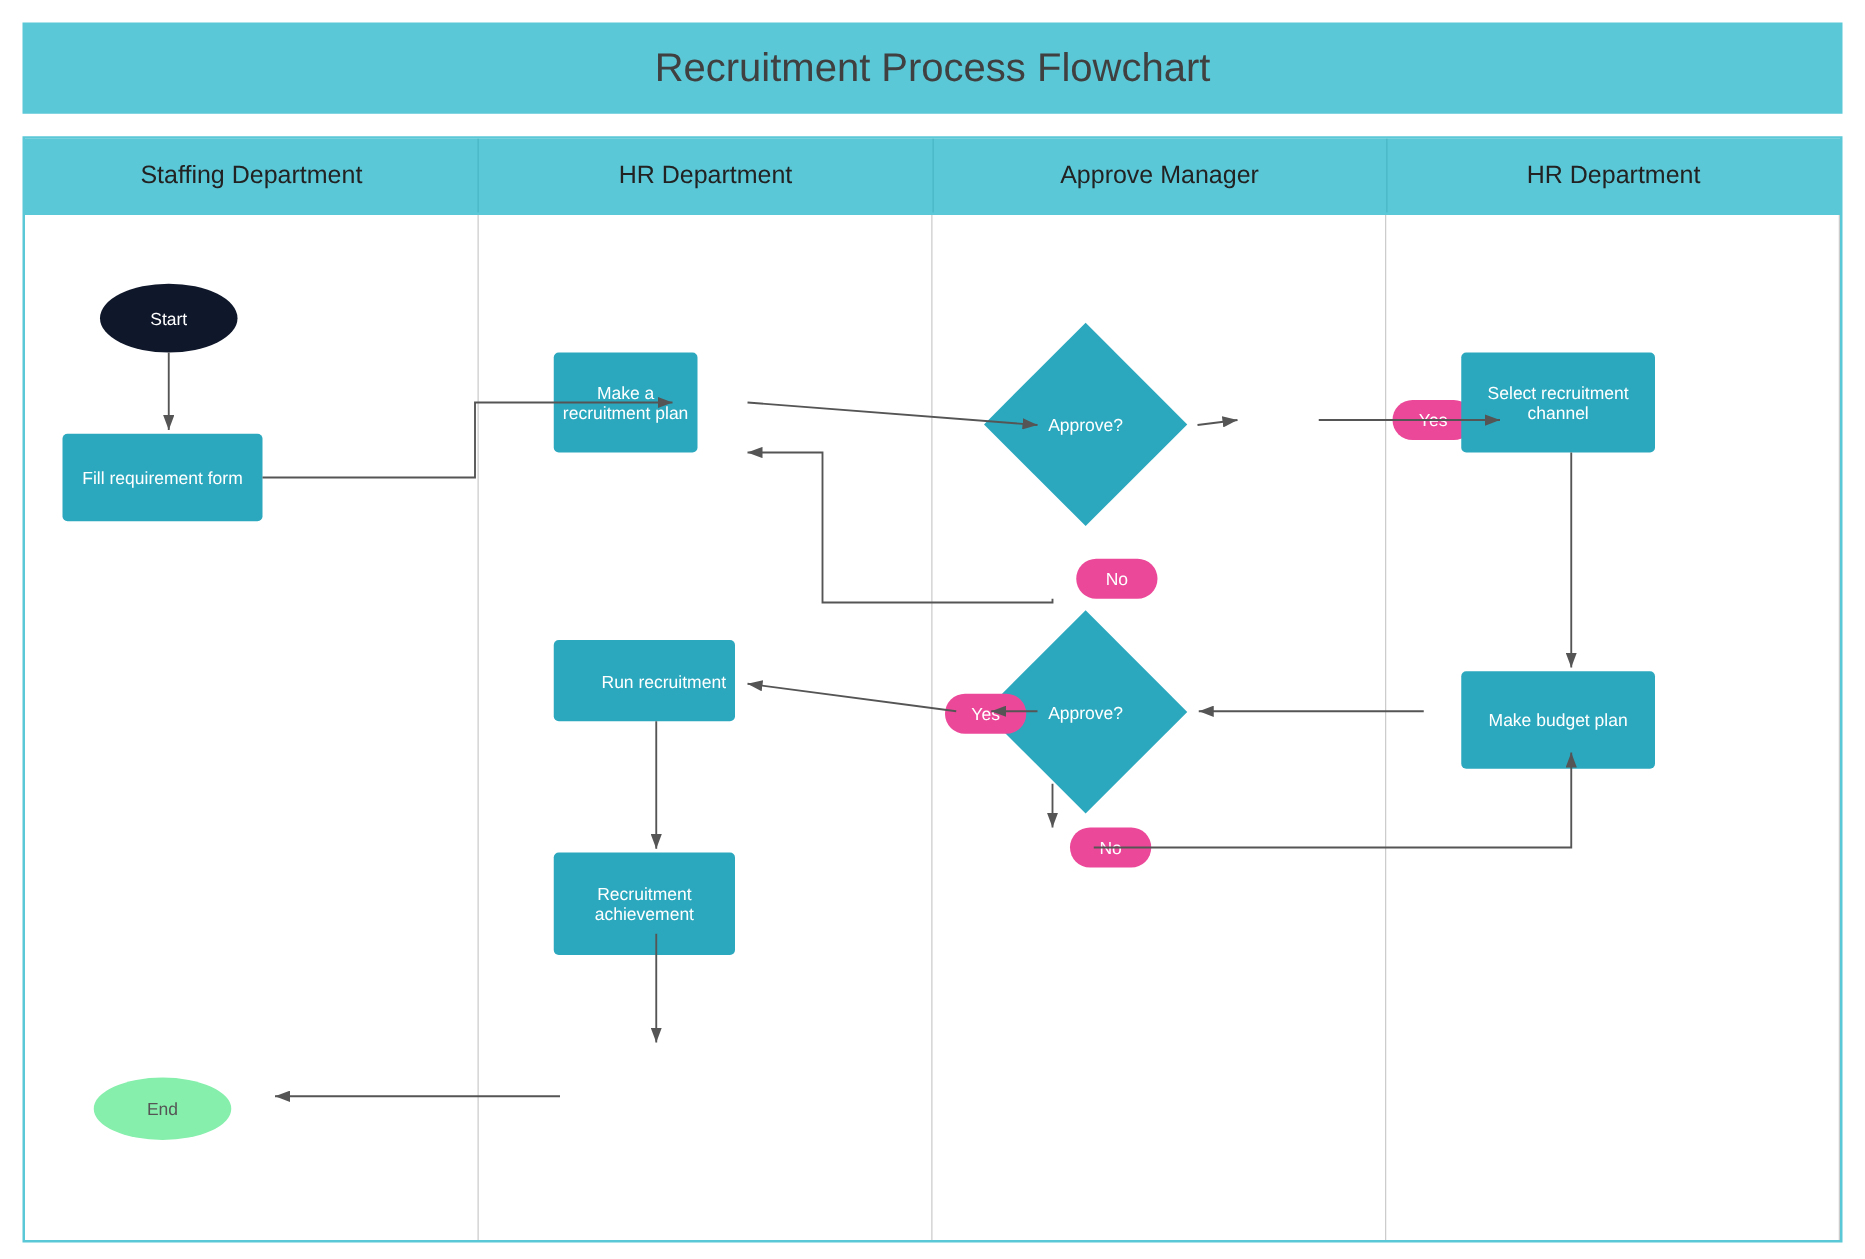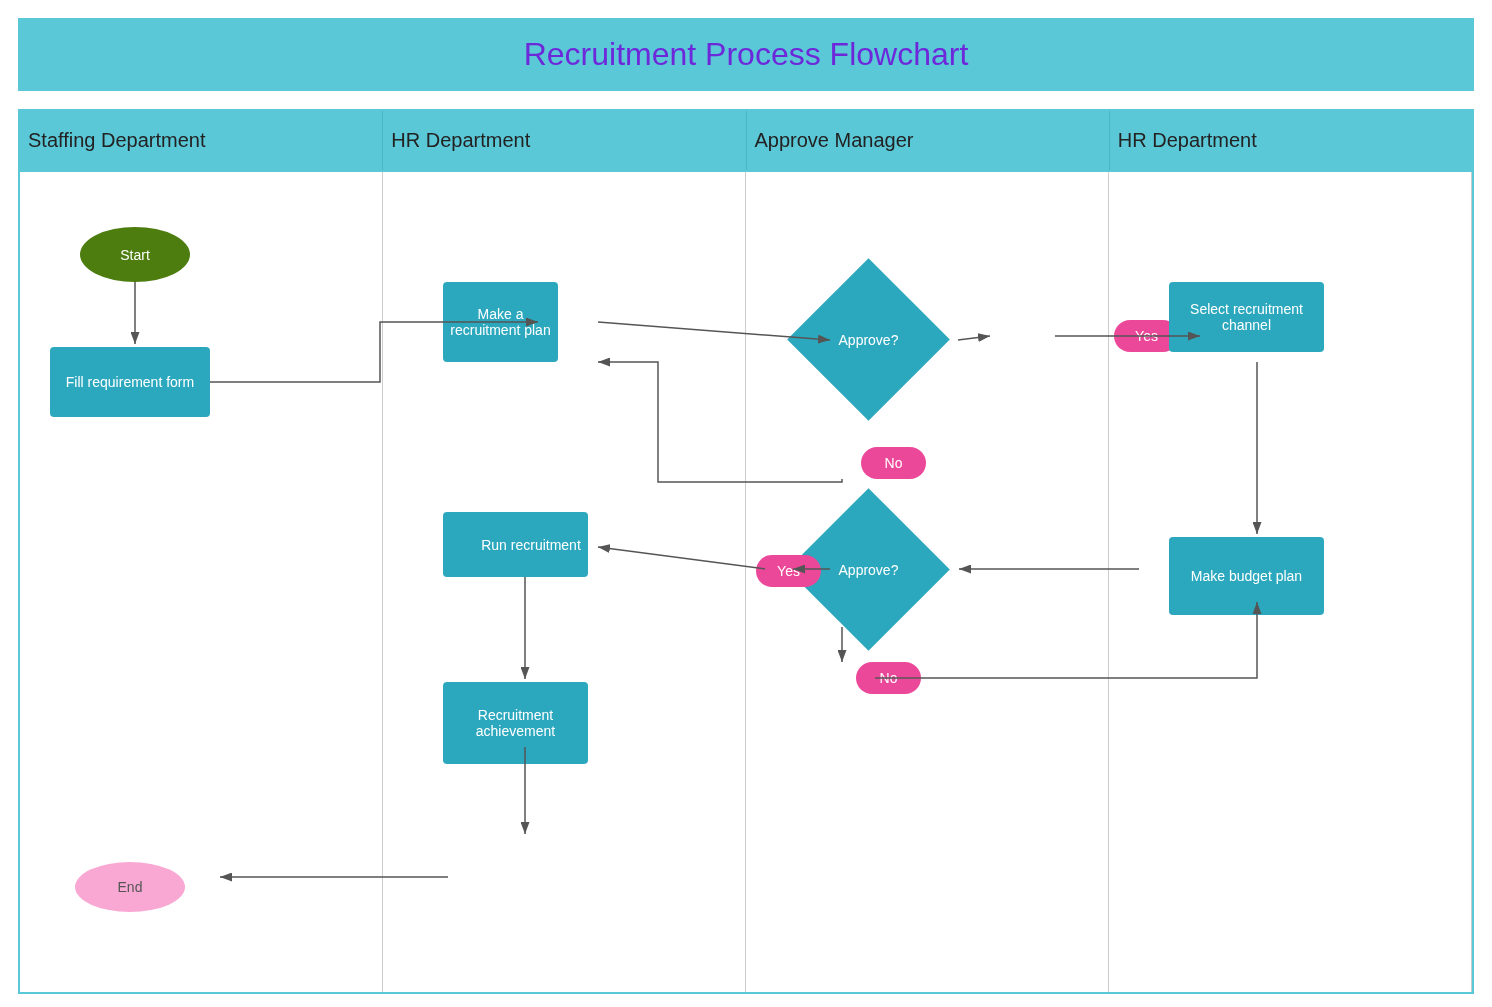--- a/index.html
+++ b/index.html
@@ -12,39 +12,39 @@
 
     .title-bar {
       background: #5bc8d8;
       text-align: center;
       padding: 18px 0;
       margin: 18px 18px 0 18px;
     }
     .title-bar h1 {
       font-size: 32px;
       font-weight: normal;
-      color: #6d28d9;
+      color: #404040;
     }
 
     .flowchart-wrapper {
       margin: 18px 18px 18px 18px;
       border: 2px solid #5bc8d8;
       display: flex;
       flex-direction: column;
     }
 
     .lane-headers {
       display: flex;
       background: #5bc8d8;
       border-bottom: 2px solid #5bc8d8;
     }
 
     .lane-header {
       flex: 1;
-      text-align: left;
+      text-align: center;
       padding: 18px 8px;
       font-size: 20px;
       color: #222;
       border-right: 1px solid #4ab5c5;
     }
     .lane-header:last-child { border-right: none; }
 
     .lanes-body {
       display: flex;
       flex: 1;
@@ -69,26 +69,26 @@
       text-align: center;
       font-size: 14px;
       color: #fff;
     }
 
     .rect {
       background: #2ca8be;
       border-radius: 4px;
     }
     .oval-salmon {
-      background: #4d7c0f;
+      background: #0f172a;
       border-radius: 50%;
       color: #fff;
     }
     .oval-yellow {
-      background: #f9a8d4;
+      background: #86efac;
       border-radius: 50%;
       color: #555;
     }
     .diamond {
       background: #2ca8be;
       transform: rotate(45deg);
     }
     .diamond span {
       transform: rotate(-45deg);
       display: block;
@@ -191,21 +191,21 @@
         <span>No</span>
       </div>
     </div>
 
     <div class="lane">
 
       <div class="shape pill" style="left:5px; top:148px; width:65px; height:32px;">
         <span>Yes</span>
       </div>
 
-      <div class="shape rect" style="left:60px; top:110px; width:155px; height:70px;">
+      <div class="shape rect" style="left:60px; top:110px; width:155px; height:80px;">
         <span>Select recruitment channel</span>
       </div>
 
       <div class="shape rect" style="left:60px; top:365px; width:155px; height:78px;">
         <span>Make budget plan</span>
       </div>
     </div>
 
     <svg class="arrows-svg">
       <defs>

